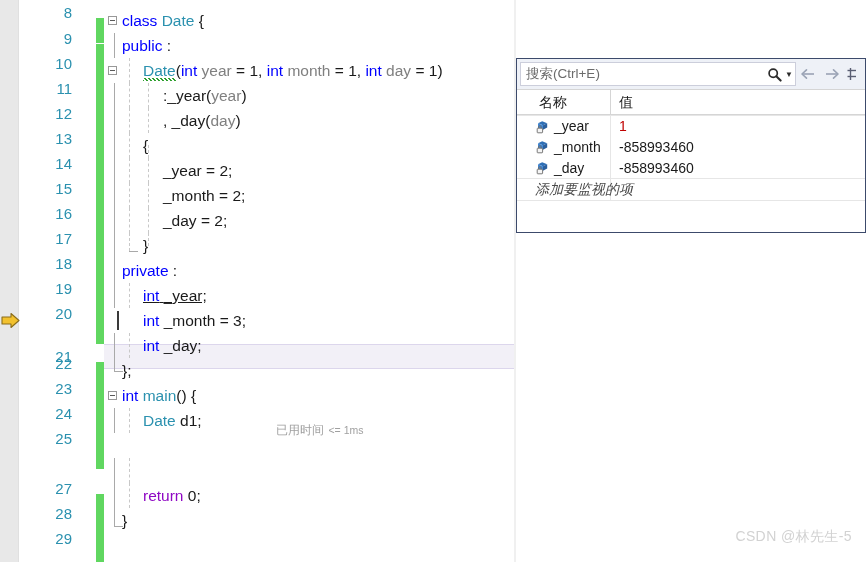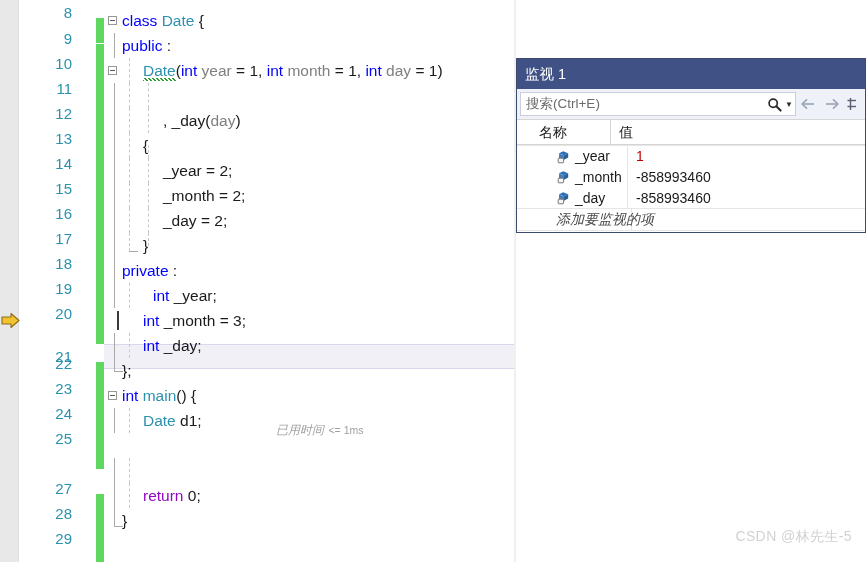--- a/index.html
+++ b/index.html
@@ -160,21 +160,21 @@
     background: #3a3a3a;
   }
   .elapsed {
     position: absolute;
     height: 25px;
     line-height: 25px;
     color: #a0a0a0;
     font-family: "Liberation Sans", "DejaVu Sans", sans-serif;
     white-space: pre;
   }
-  .elapsed .cn { font-size: 12px; font-style: italic; }
+  .elapsed .cn { font-size: 12px; }
   .elapsed .ms { font-size: 10.5px; }
 
   
   .editor-scroll {
     position: absolute;
     right: 0; top: 0;
     width: 2px;
     height: 562px;
     background: #f0f0f0;
   }
@@ -288,21 +288,20 @@
   }
   .watch-row.first { border-top: 1px solid #e6e6e6; }
   .w-name {
     width: 94px;
     display: flex;
     align-items: center;
     box-sizing: border-box;
     padding-left: 18px;
     border-right: 1px solid #e6e6e6;
     height: 21px;
-    margin-left: 21px;
   }
   .field-icon {
     width: 15px;
     height: 15px;
     margin-right: 4px;
     flex: none;
   }
   .w-name-text {
     font-size: 14px;
     color: #1a1a1a;
@@ -392,20 +391,21 @@
       <span class="guide" style="left:129px; top:0; height:25px;"></span>
       <span class="codetext" style="left:143px;"><span class="typ squig">Date</span><span class="pln">(</span><span class="kw">int</span> <span class="par">year</span> <span class="pln">=</span> <span class="num">1</span><span class="pln">,</span> <span class="kw">int</span> <span class="par">month</span> <span class="pln">=</span> <span class="num">1</span><span class="pln">,</span> <span class="kw">int</span> <span class="par">day</span> <span class="pln">=</span> <span class="num">1</span><span class="pln">)</span></span>
     </div>
 
     <div class="line" style="top:83px;">
       <span class="ln">12</span>
       <span class="changebar"></span>
       <span class="guide-solid" style="left:114px; top:0; height:25px;"></span>
       <span class="guide" style="left:129px; top:0; height:25px;"></span>
       <span class="guide" style="left:148px; top:0; height:25px;"></span>
+      <span class="codetext" style="left:163px;"><span class="pln">:_year(</span><span class="par">year</span><span class="pln">)</span></span>
     </div>
 
     <div class="line" style="top:108px;">
       <span class="ln">13</span>
       <span class="changebar"></span>
       <span class="guide-solid" style="left:114px; top:0; height:25px;"></span>
       <span class="guide" style="left:129px; top:0; height:25px;"></span>
       <span class="guide" style="left:148px; top:0; height:25px;"></span>
       <span class="codetext" style="left:163px;"><span class="pln">, _day(</span><span class="par">day</span><span class="pln">)</span></span>
     </div>
@@ -461,21 +461,21 @@
       <span class="changebar"></span>
       <span class="guide-solid" style="left:114px; top:0; height:25px;"></span>
       <span class="codetext" style="left:122px;"><span class="kw">private</span> <span class="pln">:</span></span>
     </div>
 
     <div class="line" style="top:283px;">
       <span class="ln">20</span>
       <span class="changebar"></span>
       <span class="guide-solid" style="left:114px; top:0; height:25px;"></span>
       <span class="guide" style="left:129px; top:0; height:25px;"></span>
-      <span class="codetext" style="left:153px;"><span class="kw">int</span> <span class="pln">_year;</span></span>
+      <span class="codetext" style="left:143px;text-decoration:underline;"><span class="kw">int</span> <span class="pln">_year;</span></span>
     </div>
 
     <div class="line" style="top:308px;">
       <div class="curline"></div>
       <span class="ln">21</span>
       <span class="changebar"></span>
       <span class="caret" style="top:3px;"></span>
       <span class="codetext" style="left:143px;"><span class="kw">int</span> <span class="pln">_month = </span><span class="num">3</span><span class="pln">;</span></span>
       <span class="elapsed" style="left:276px;"><span class="cn">已用时间</span> <span class="ms">&lt;= 1ms</span></span>
     </div>
@@ -542,21 +542,20 @@
     <svg width="20" height="17" viewBox="0 0 20 17">
       <path d="M1 5 L10 5 L10 1.5 L18 8.5 L10 15.5 L10 12 L1 12 Z" fill="#f2c12e" stroke="#8a6d1a" stroke-width="1.1" stroke-linejoin="round"></path>
     </svg>
   </div>
 
   <div class="editor-scroll"></div>
 </div>
 
 <div id="watch">
 
-  <div class="watch-title">监视 1</div>
 
   <div class="watch-toolbar">
     <div class="search-box">
       <div class="search-placeholder">搜索(Ctrl+E)</div>
       <div class="search-icon">
         <svg width="15" height="15" viewBox="0 0 15 15">
           <circle cx="6.2" cy="6.2" r="4.1" fill="none" stroke="#2b2b2b" stroke-width="1.7"></circle>
           <line x1="9.3" y1="9.3" x2="13.6" y2="13.6" stroke="#2b2b2b" stroke-width="2.1" stroke-linecap="round"></line>
         </svg>
       </div>

